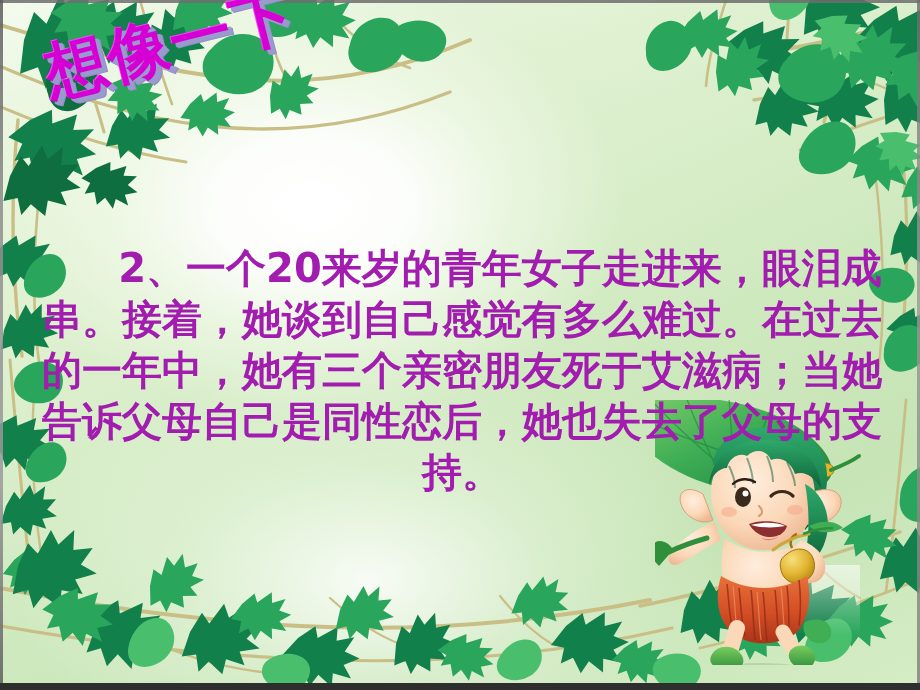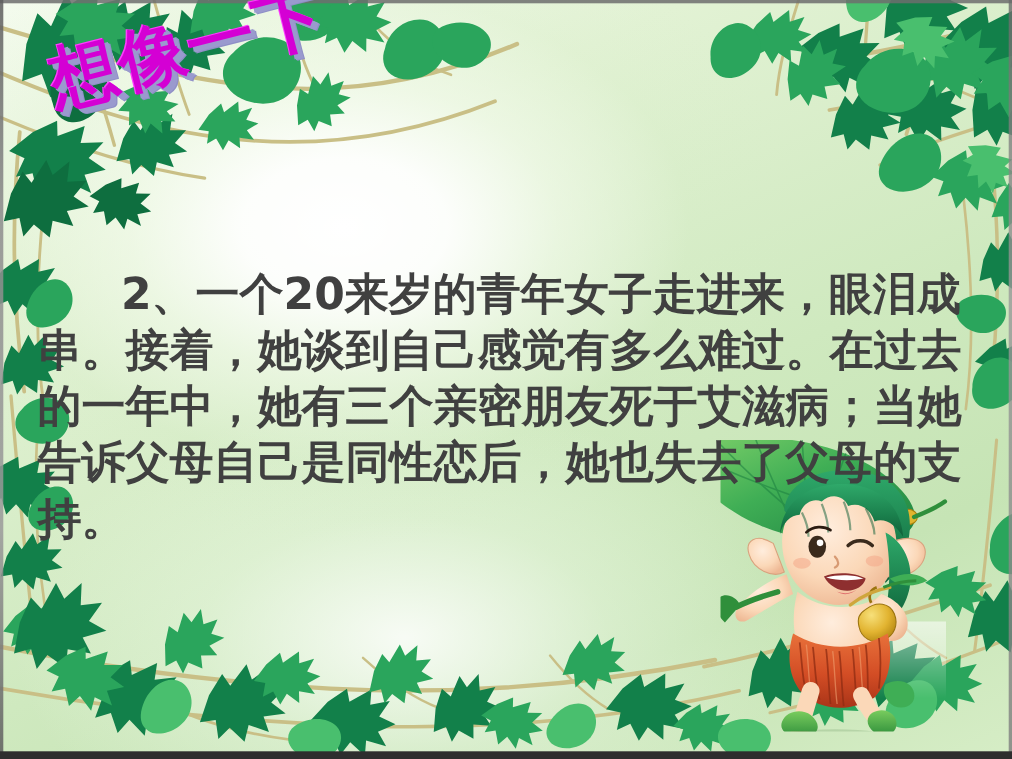--- a/index.html
+++ b/index.html
@@ -82,23 +82,23 @@
   .bodytext {
     position: absolute;
     left: 34px;
     top: 243px;
     width: 856px;
     z-index: 5;
     font-family: "DejaVu Sans", "Liberation Sans", sans-serif;
     font-size: 40px;
     font-weight: 700;
     line-height: 51px;
-    color: #404040;
+    color: #a21caf;
     letter-spacing: 0px;
-    text-align: left;
+    text-align: center;
     text-indent: 76px;
     word-break: break-all;
   }
 
   
   .elf-shadow {
     position:absolute;
     left: 745px; top: 565px;
     width: 115px; height: 70px;
     background: linear-gradient(180deg, rgba(255,255,255,0.55), rgba(255,255,255,0.0));

